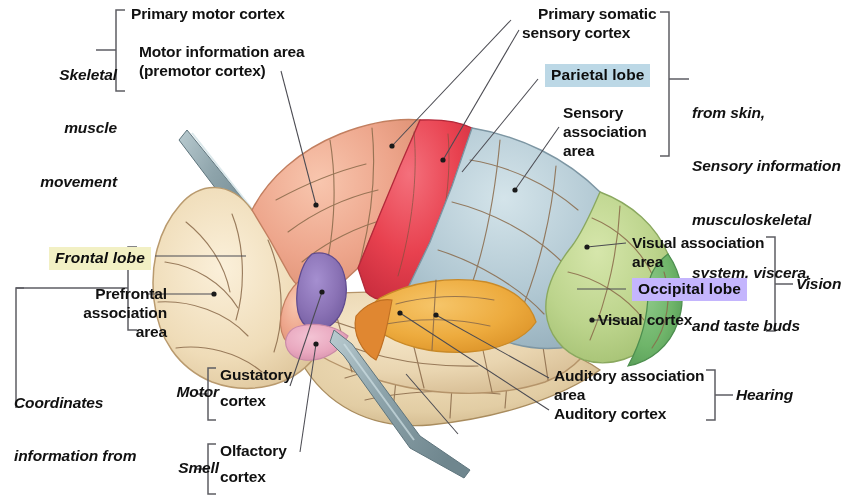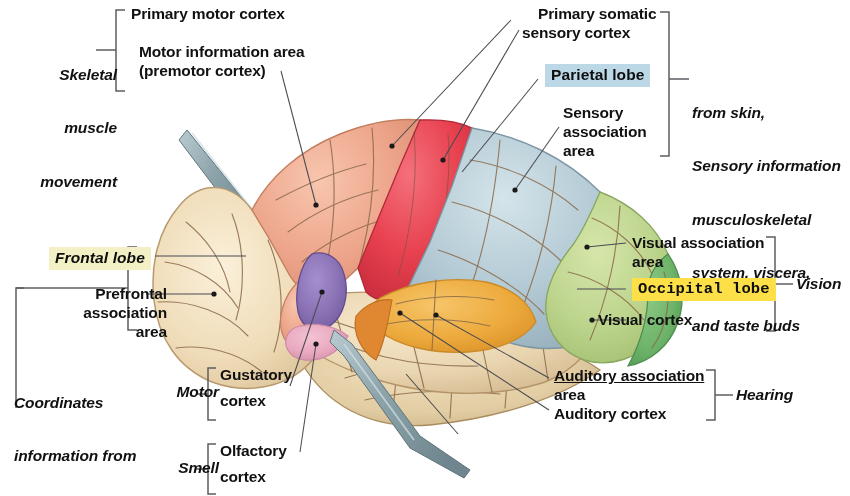--- a/index.html
+++ b/index.html
@@ -40,21 +40,21 @@
     font-weight:bold;
     color:#0d0d0d;
     letter-spacing:0.1px;
     padding:2px 6px 3px 6px;
     white-space:pre;
   }
   .tright{text-align:right;margin-left:25px;}
 
   .bg-frontal{background:#f2f0c4;}
   .bg-parietal{background:#bcd8e6;}
-  .bg-occipital{background:#fde047;font-family:Liberation Mono, monospace;}
+  .bg-occipital{background:#c4b5fd;}
   .bg-temporal{background:#eec3de;}
 
   svg{display:block;position:absolute;left:0;top:0;}
   .lead{stroke:#4b4b52;stroke-width:1.05;fill:none;}
   .brk{stroke:#5d5d63;stroke-width:1.5;fill:none;}
   .dot{fill:#1a1a1a;}
   .sul{stroke:#8a6a4a;stroke-width:1.15;fill:none;opacity:.85;stroke-linecap:round;}
   .sulw{stroke:#6f533a;stroke-width:1.0;fill:none;opacity:.6;stroke-linecap:round;}
 </style>
 </head>
@@ -362,21 +362,21 @@
 
   <div class="lbl" style="left:632px;top:234px;">Visual association</div>
   <div class="lbl" style="left:632px;top:253px;">area</div>
 
   <div class="lobe bg-occipital" style="left:632px;top:278px;">Occipital lobe</div>
 
   <div class="lbl" style="left:598px;top:311px;">Visual cortex</div>
 
   <div class="ital" style="left:796px;top:275px;">Vision</div>
 
-  <div class="lbl" style="left:554px;top:367px;text-decoration:underline;">Auditory association</div>
+  <div class="lbl" style="left:554px;top:367px;">Auditory association</div>
   <div class="lbl" style="left:554px;top:386px;">area</div>
   <div class="lbl" style="left:554px;top:405px;">Auditory cortex</div>
 
   <div class="ital" style="left:736px;top:386px;">Hearing</div>
 
 
   <div class="lobe bg-frontal" style="left:49px;top:247px;font-style:italic;">Frontal lobe</div>
 
   <div class="lbl tright" style="left:0px;top:285px;width:142px;">Prefrontal</div>
   <div class="lbl tright" style="left:0px;top:304px;width:142px;">association</div>

